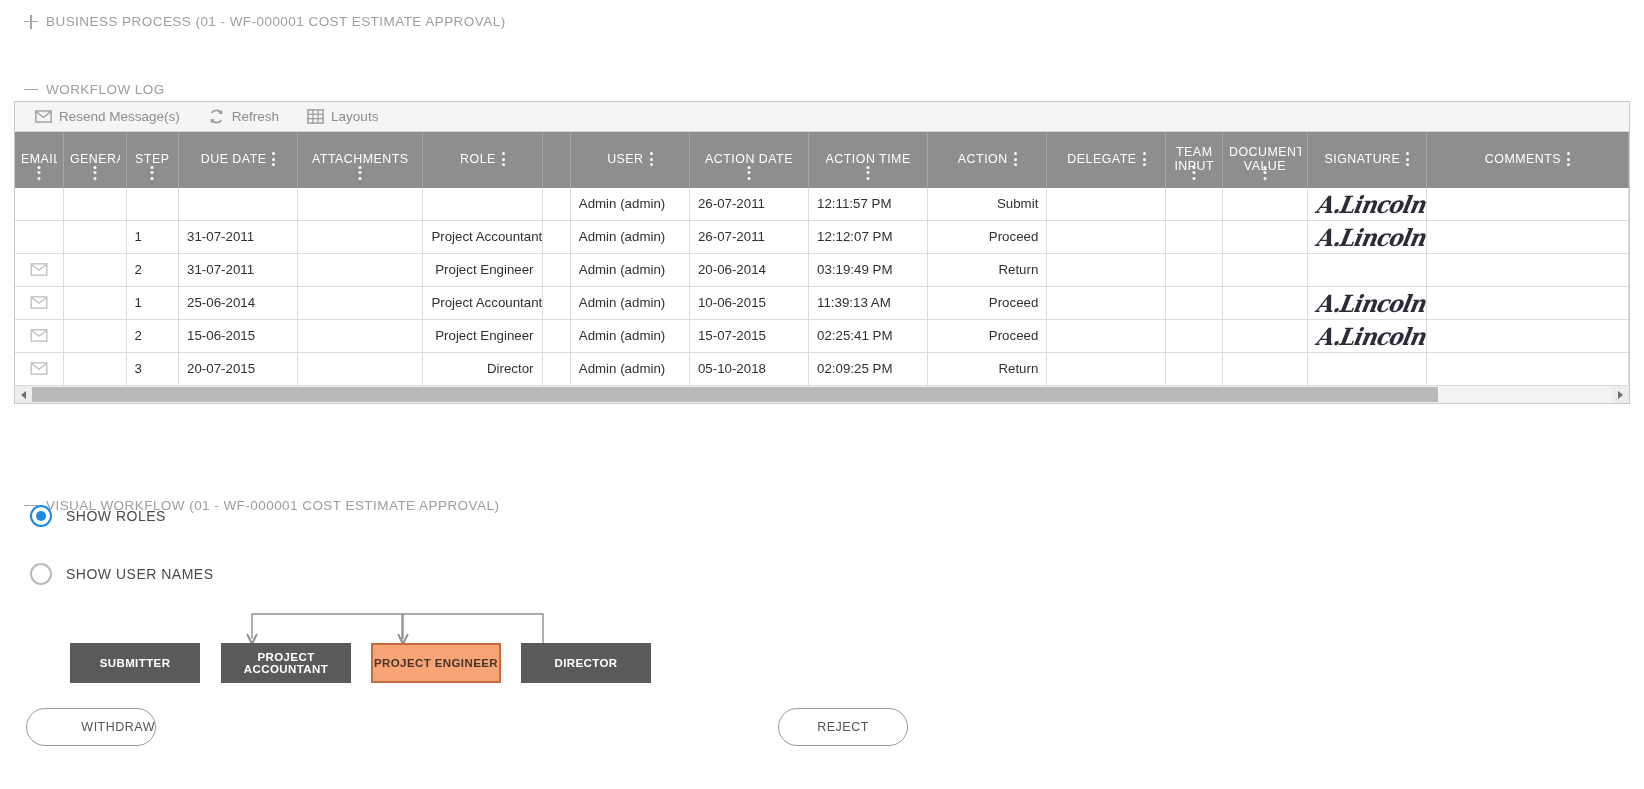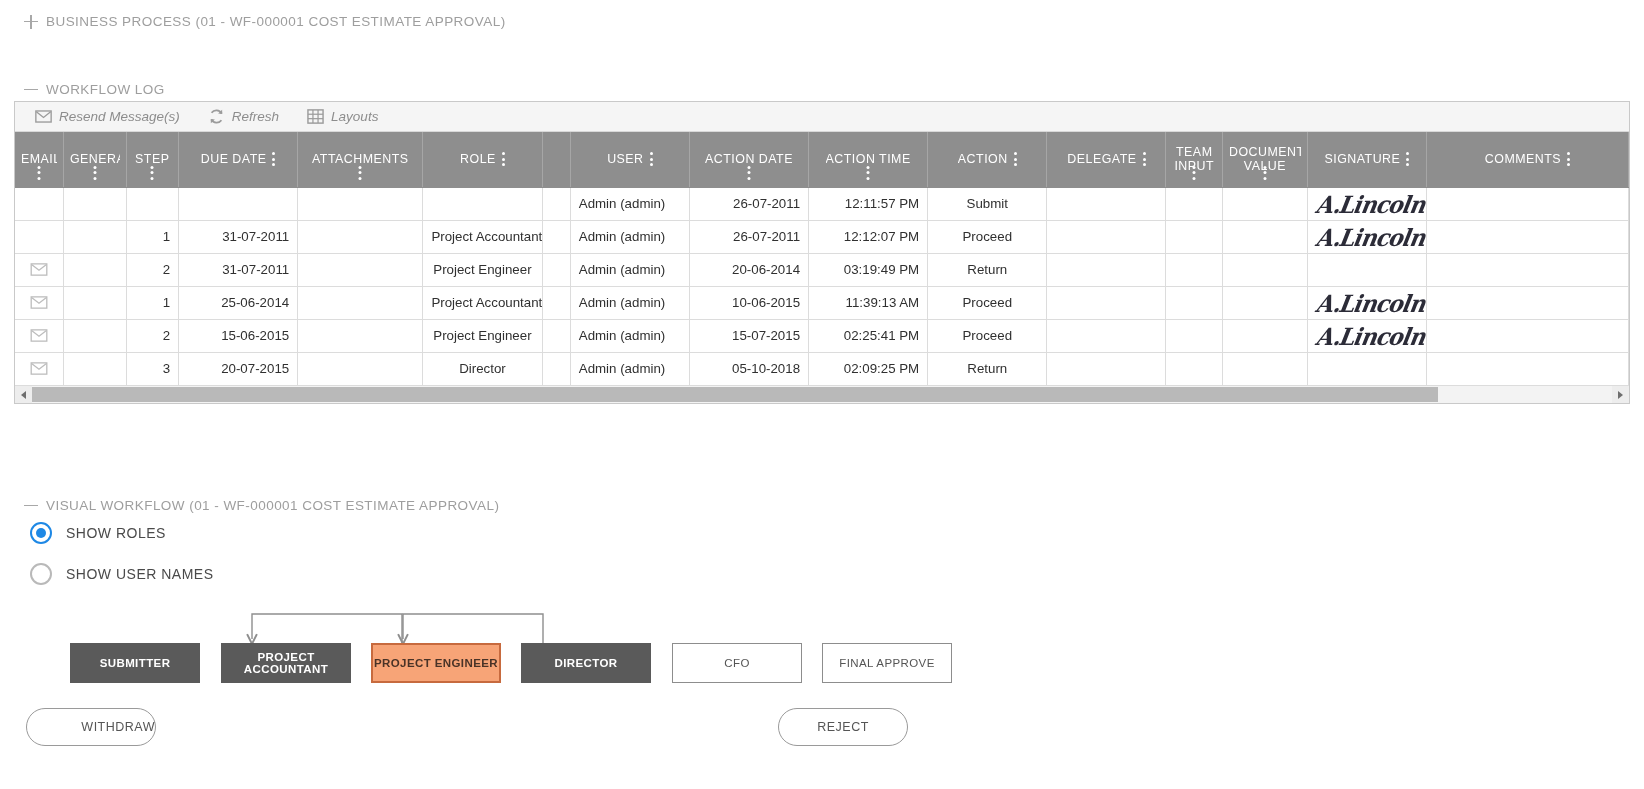--- a/index.html
+++ b/index.html
@@ -61,21 +61,20 @@
     font-size: 14.5px;
     color: #222;
   }
   .toolbar {
     height: 30px;
     background: #f5f5f5;
     border-bottom: 1px solid #d8d8d8;
     display: flex; align-items: center;
     padding-left: 20px;
     gap: 28px;
-    font-style: italic;
   }
   .tool-btn {
     display: flex; align-items: center; gap: 7px;
     color: #8d8d8d;
     font-size: 13.5px;
     cursor: default;
     white-space: nowrap;
   }
   .tool-ico { width: 17px; height: 17px; display: block; flex: 0 0 auto; }
 
@@ -121,23 +120,23 @@
     height: 33px;
     border-right: 1px solid #dcdcdc;
     border-bottom: 1px solid #dcdcdc;
     font-size: 13.3px;
     color: #303030;
     padding: 0 8px;
     overflow: hidden;
     white-space: nowrap;
     background: #fff;
   }
-  td.c-right { text-align: right; }
+  td.c-right { }
   td.c-center { text-align: left; }
-  td.c-left { text-align: center; }
+  td.c-left { text-align: right; }
   .mail-ico { width: 18px; height: 13px; display: block; margin: 0 auto; }
   .sig {
     font-family: "DejaVu Serif", serif;
     font-style: italic;
     font-size: 22px;
     color: #2c2c38;
     letter-spacing: -1px;
     transform: skewX(-12deg) scaleY(1.08);
     display: inline-block;
     white-space: nowrap;
@@ -168,21 +167,21 @@
   .caret { width: 0; height: 0; }
   .caret.l { border-top: 4px solid transparent; border-bottom: 4px solid transparent; border-right: 5px solid #6e6e6e; }
   .caret.r { border-top: 4px solid transparent; border-bottom: 4px solid transparent; border-left: 5px solid #6e6e6e; }
 
   
   .radio-row {
     position: absolute;
     display: flex; align-items: center; gap: 14px;
     cursor: pointer; user-select: none;
   }
-  #radio-roles { left: 30px; top: 522px; }
+  #radio-roles { left: 30px; top: 505px; }
   #radio-users { left: 30px; top: 563px; }
   .radio {
     width: 22px; height: 22px; border-radius: 50%;
     border: 2px solid #1e88e5;
     display: flex; align-items: center; justify-content: center;
     background: #fff; flex: 0 0 auto;
   }
   .radio.off { border-color: #b9b9b9; }
   .radio .dot { width: 10px; height: 10px; border-radius: 50%; background: #1e88e5; }
   .radio-lbl { font-size: 14px; color: #4a4a4a; letter-spacing: .5px; }
@@ -584,26 +583,20 @@
         </div>
         <div class="node dark" style="left: 177px; top: 48px; width: 130px;">
           <span>PROJECT ACCOUNTANT</span>
         </div>
         <div class="node active" style="left: 327px; top: 48px; width: 130px;">
           <span>PROJECT ENGINEER</span>
         </div>
         <div class="node dark" style="left: 477px; top: 48px; width: 130px;">
           <span>DIRECTOR</span>
         </div>
-        <div class="node plain" style="left: 628px; top: 48px; width: 130px;">
-          <span>CFO</span>
-        </div>
-        <div class="node plain" style="left: 778px; top: 48px; width: 130px;">
-          <span>FINAL APPROVE</span>
-        </div>
       </div>
   </div>
 
   <div class="btn-pill" id="btn-withdraw">
     <span>WITHDRAW</span>
   </div>
   <div class="btn-pill" id="btn-reject">
     <span>REJECT</span>
   </div>
 

